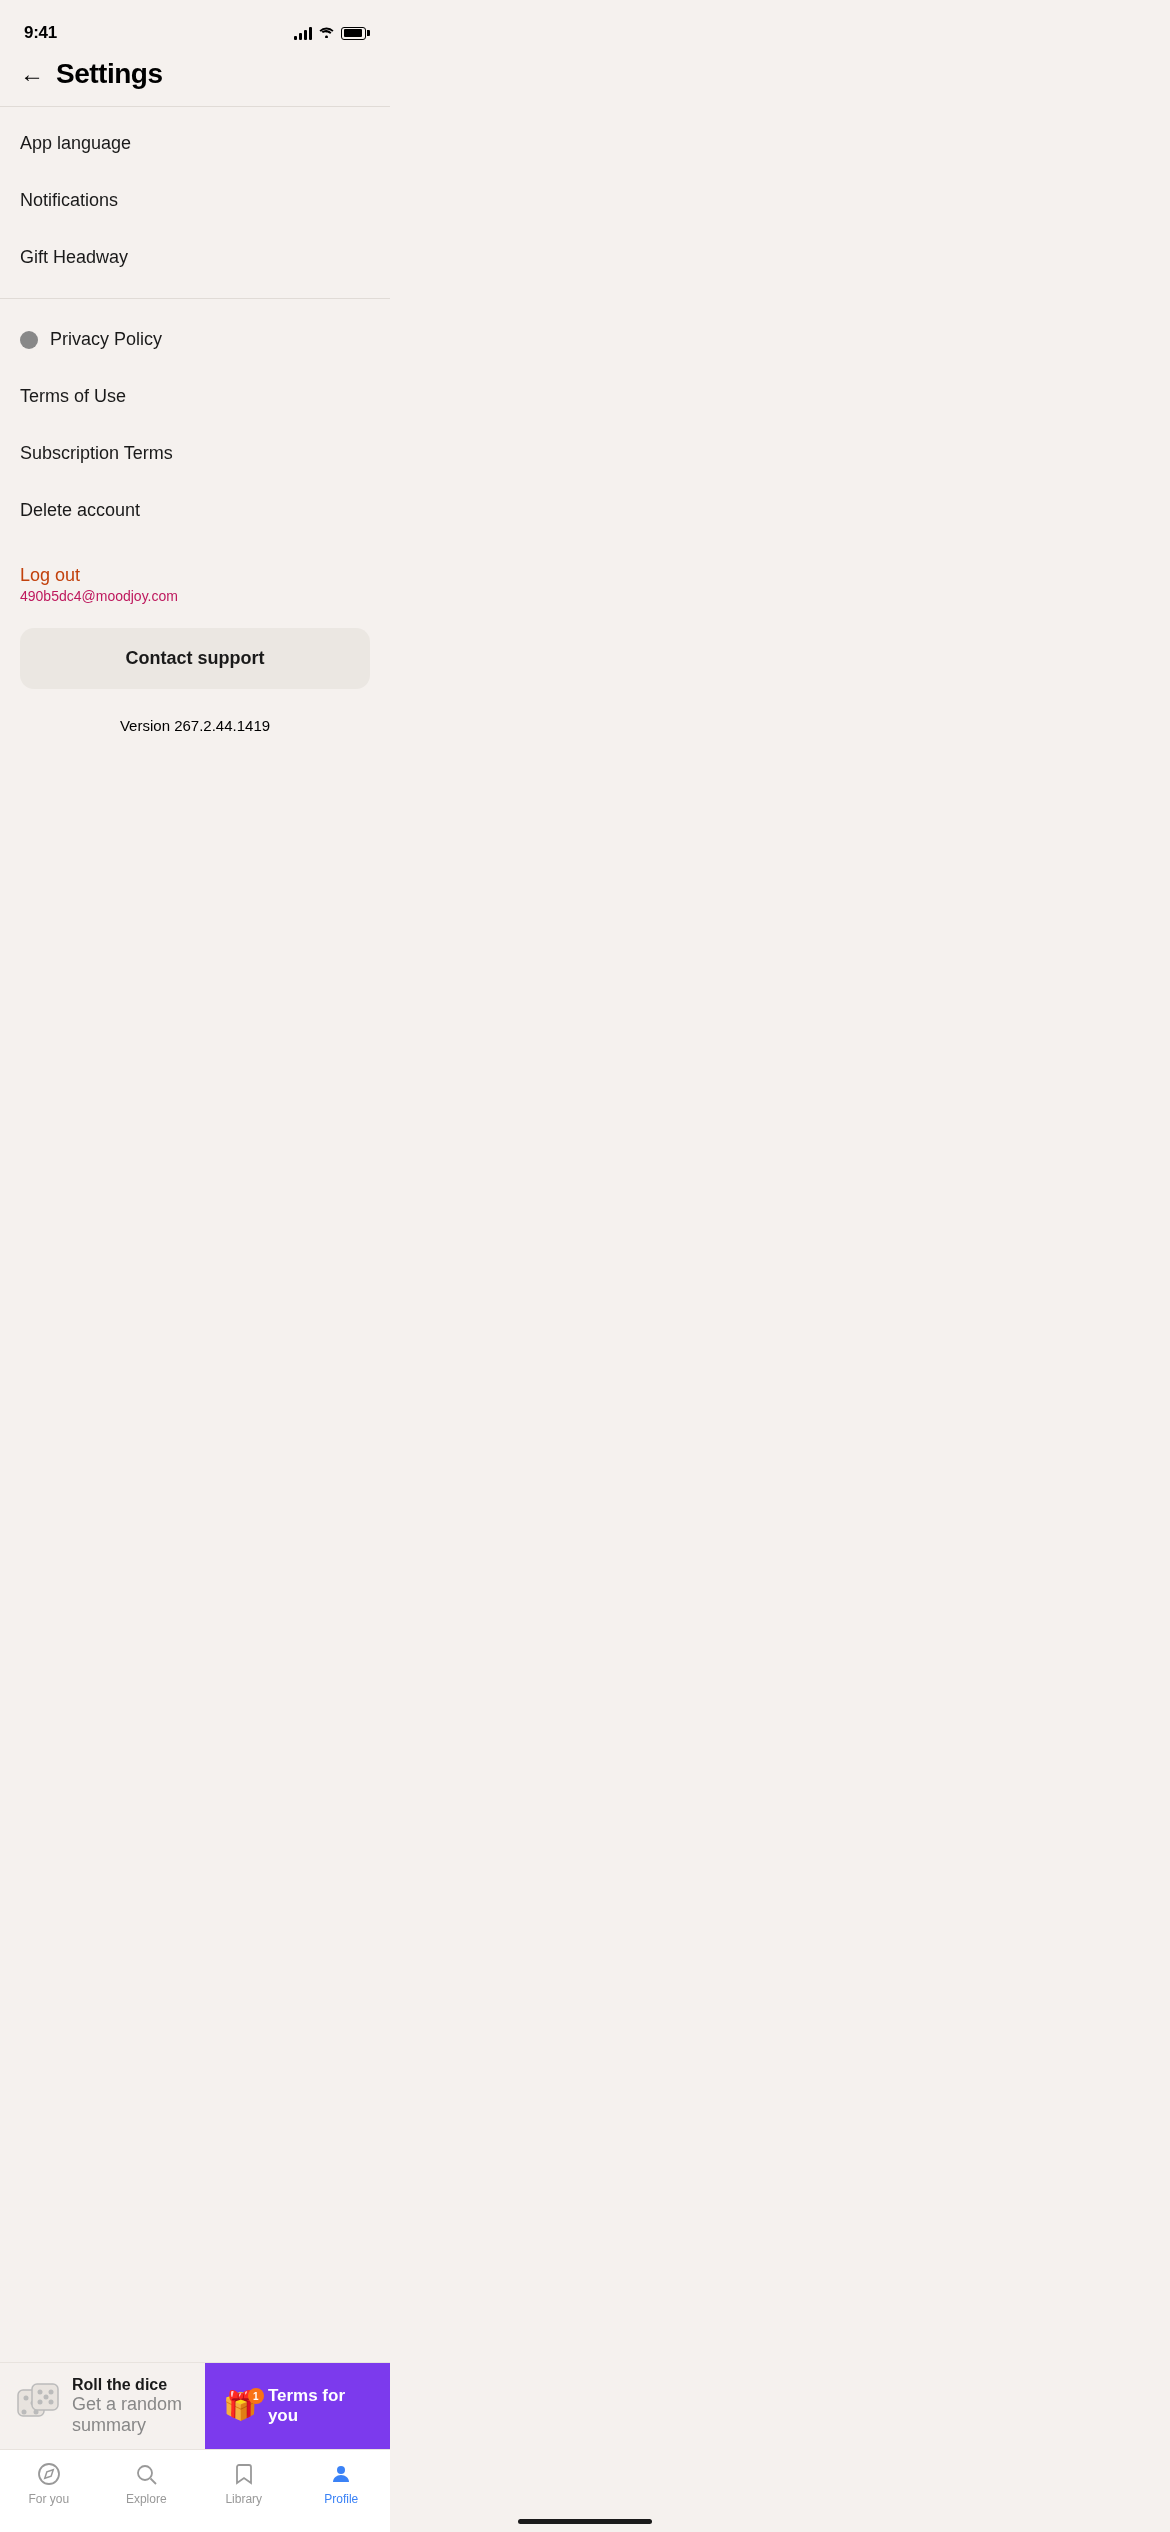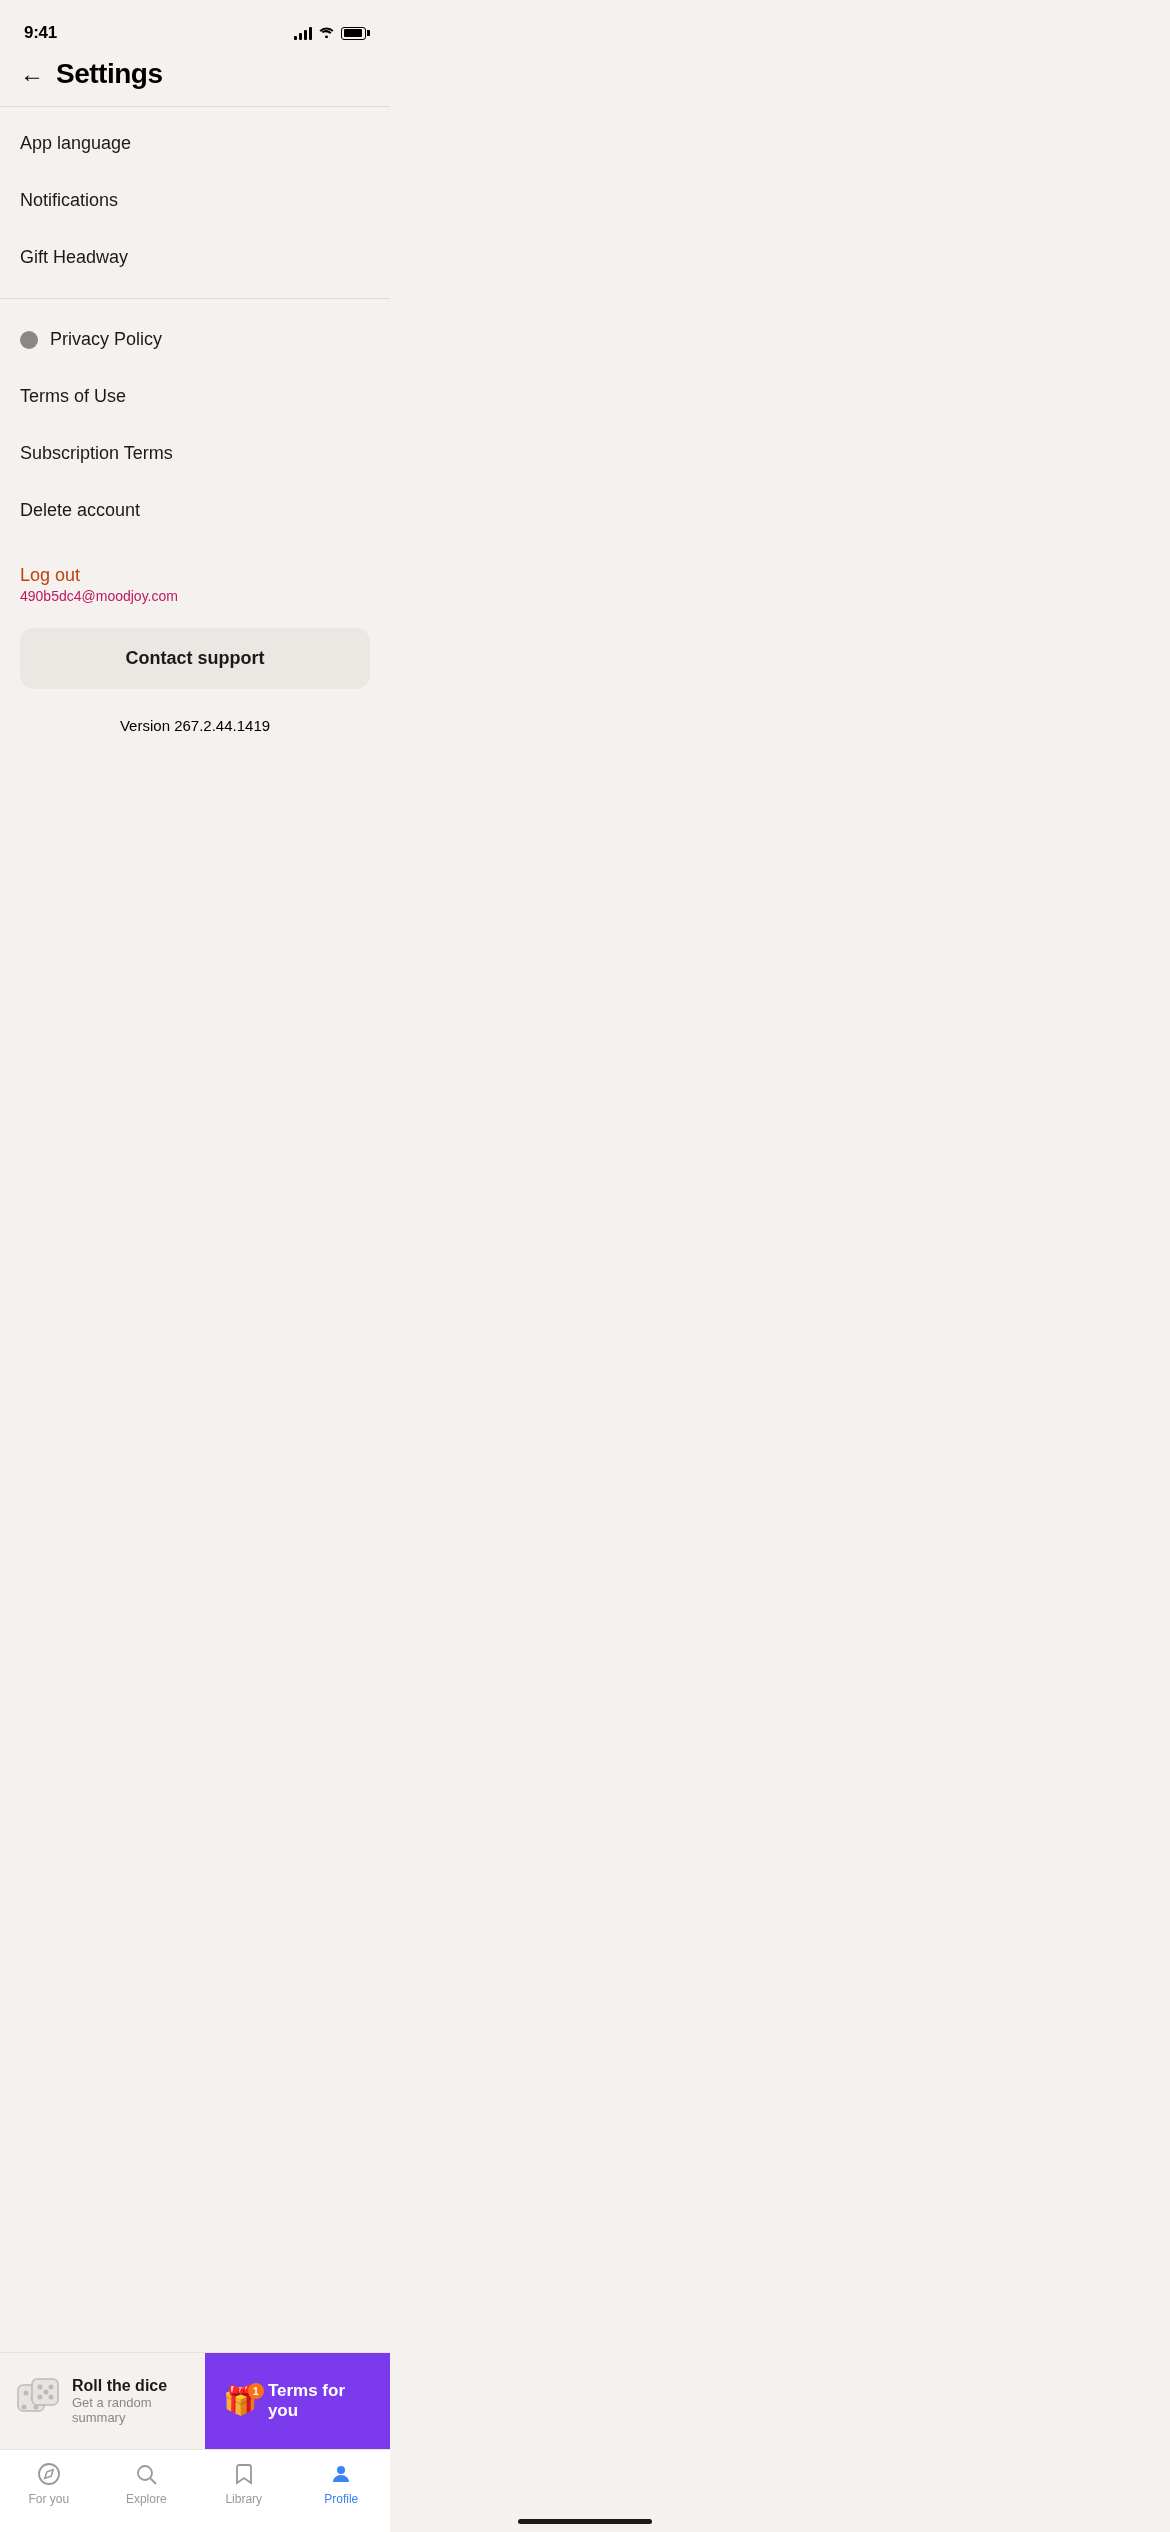--- a/index.html
+++ b/index.html
@@ -183,21 +183,21 @@
     }
 
     
     .promo-bar {
       position: fixed;
       bottom: 83px;
       left: 0;
       width: 390px;
       display: flex;
       align-items: stretch;
-      height: 97px;
+      height: 87px;
       background: #f5f1ee;
       border-top: 1px solid #e8e3de;
     }
 
     .promo-left {
       flex: 1;
       display: flex;
       align-items: center;
       padding: 0 16px;
       gap: 12px;
@@ -215,21 +215,21 @@
       flex-direction: column;
     }
 
     .promo-title {
       font-size: 16px;
       font-weight: 600;
       color: #1a1a1a;
     }
 
     .promo-subtitle {
-      font-size: 13px;
+      font-size: 18px;
       color: #888;
     }
 
     .promo-right {
       width: 185px;
       background: #7c3aed;
       display: flex;
       align-items: center;
       justify-content: center;
       gap: 10px;

